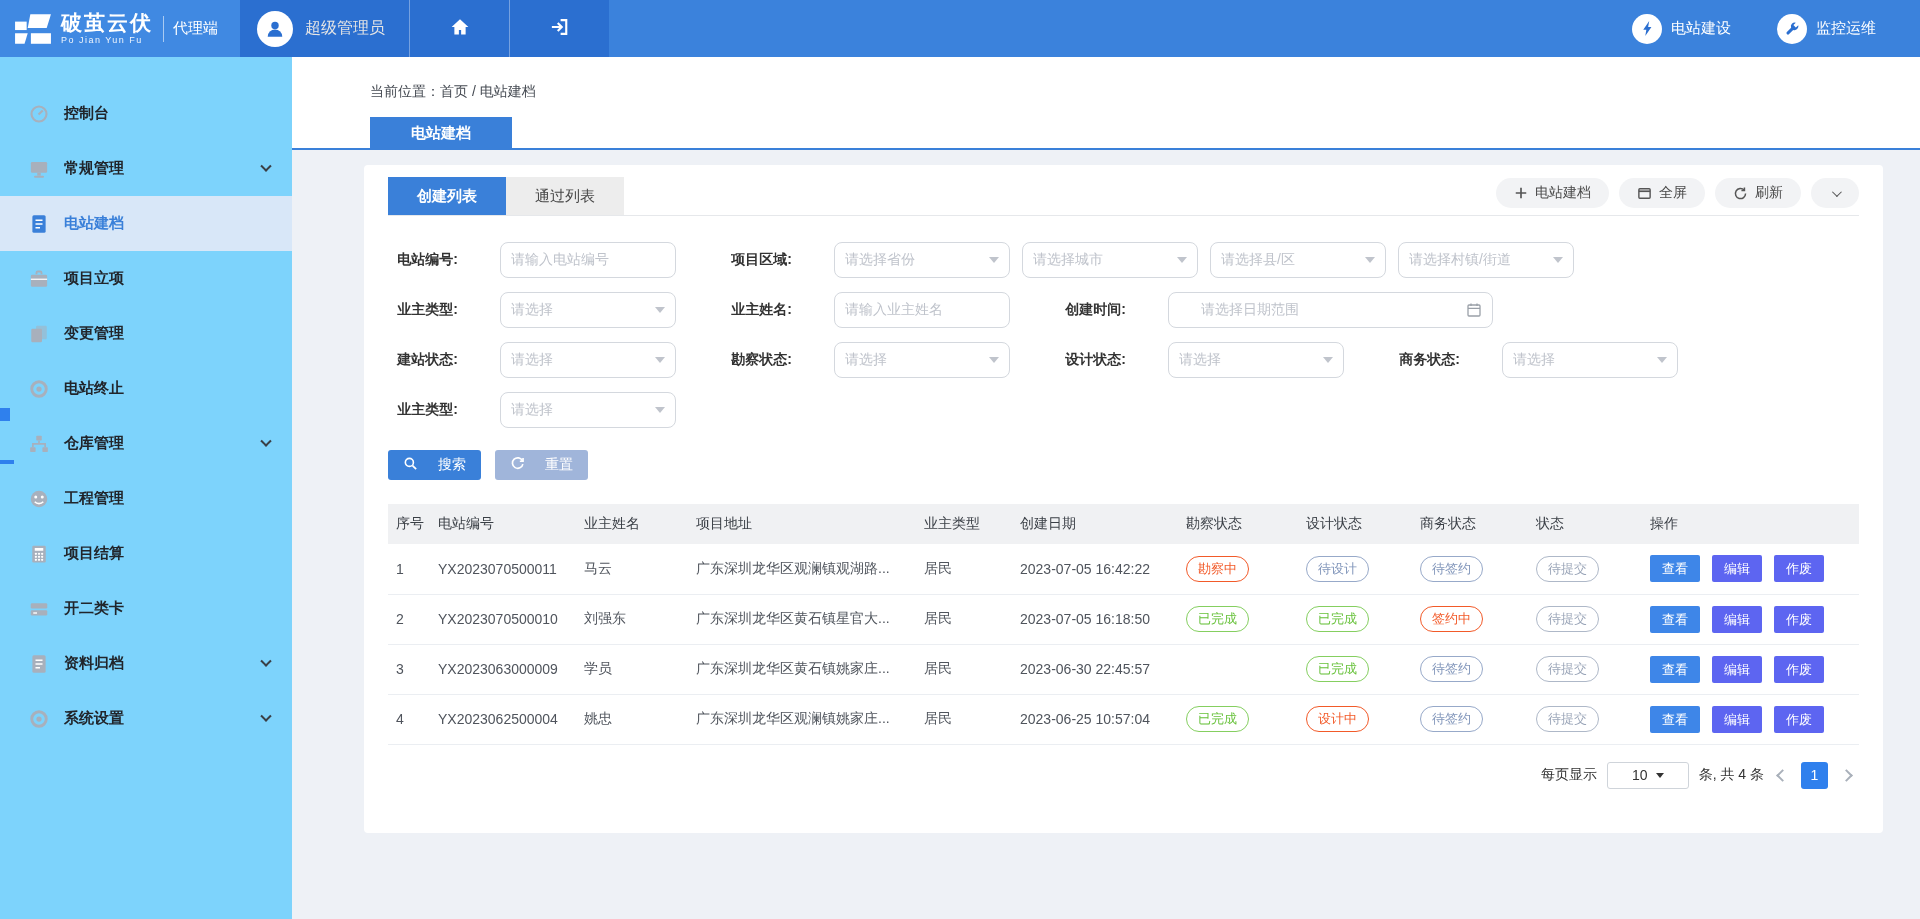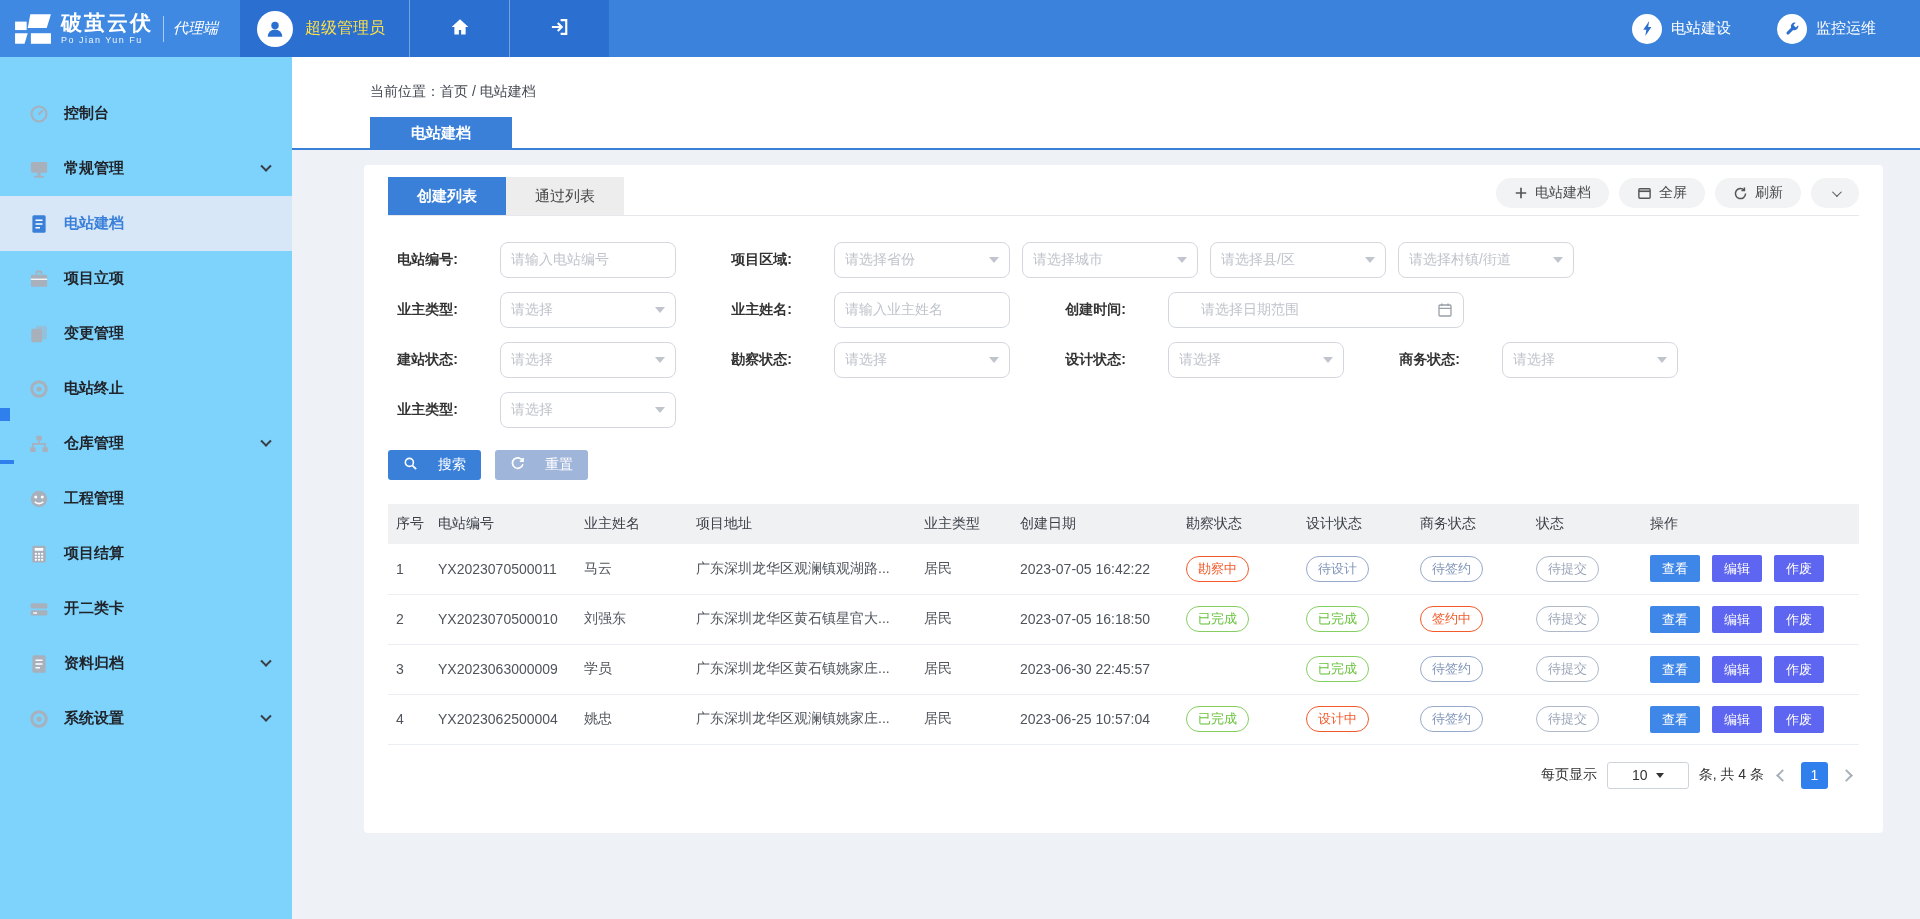--- a/index.html
+++ b/index.html
@@ -7,24 +7,24 @@
     font-family:"Liberation Sans","DejaVu Sans",sans-serif; }
 
   
   .topbar { height:57px; display:flex; align-items:stretch; background:#3b82dc; }
   .logo-area { width:240px; background:#4089e2; display:flex; align-items:center; padding-left:14px; flex:none; }
   .logo-mark { width:38px; height:32px; margin-right:9px; flex:none; }
   .logo-text { line-height:1.05; }
   .logo-title { color:#fff; font-size:21px; font-weight:700; letter-spacing:2px; }
   .logo-sub { color:rgba(255,255,255,.9); font-size:9px; letter-spacing:1.5px; margin-top:2px; }
   .logo-divider { width:1px; height:26px; background:rgba(255,255,255,.55); margin:0 9px 0 10px; }
-  .logo-tag { color:#fff; font-size:15px;font-style:italic; }
+  .logo-tag { color:#fff; font-size:15px; }
   .user-block { background:#2b6fd0; display:flex; align-items:center; gap:12px; padding:0 24px 0 17px; }
   .avatar { width:36px; height:36px; border-radius:50%; background:#fff; display:flex; align-items:center; justify-content:center; }
-  .user-name { color:#fde047; font-size:16px; }
+  .user-name { color:#e5e5e5; font-size:16px; }
   .top-btn { width:100px; background:#2b6fd0; border-left:1px solid rgba(255,255,255,.35); display:flex; align-items:center; justify-content:center; cursor:pointer; }
   .top-spacer { flex:1; }
   .quick-links { display:flex; align-items:center; gap:46px; padding-right:44px; }
   .quick-link { display:flex; align-items:center; gap:9px; color:#fff; font-size:15px; cursor:pointer; }
   .circle-icon { width:30px; height:30px; border-radius:50%; background:#fff; display:flex; align-items:center; justify-content:center; }
 
   
   .app-body { display:flex; height:862px; }
   .sidebar { width:292px; background:#7dd3fc; flex:none; position:relative; padding-top:29px; }
   .side-item { height:55px; display:flex; align-items:center; gap:15px; padding:0 22px 0 29px; cursor:pointer;
@@ -62,21 +62,21 @@
   .filters { padding-top:26px; }
   .frow { display:flex; margin-bottom:14px; align-items:center; }
   .fgroup { display:flex; align-items:center;gap:34px; }
   .fgroup.labeled + .fgroup.labeled, .fgroup.nolabel + .fgroup.labeled { margin-left:46px; }
   .fgroup.nolabel { margin-left:12px; }
   .flabel { width:78px; text-align:right; padding-right:8px; font-size:14px; font-weight:700; color:#333; flex:none; }
   .control { height:36px; border:1px solid #d4d8de; border-radius:8px; background:#fff; display:flex; align-items:center;
     justify-content:space-between; padding:0 10px; font-size:14px; cursor:pointer; }
   .control .ph { color:#bfc3cb; }
   .w176 { width:176px; }
-  .wdate { width:296px;padding-left:32px; }
+  .wdate { width:325px;padding-left:32px; }
   .caret { width:0; height:0; border-left:5px solid transparent; border-right:5px solid transparent; border-top:6px solid #c0c4cc; }
 
   .btnrow { display:flex; gap:14px; margin:22px 0 24px; }
   .btn { height:30px; border-radius:3px; color:#fff; font-size:14px; display:flex; align-items:center; gap:20px; padding:0 15px; cursor:pointer; border:none; }
   .btn-search { background:#3a80d9; }
   .btn-reset { background:#a0b5da; }
 
   
   table { width:100%; border-collapse:collapse; table-layout:fixed; }
   thead tr { background:#f0f1f3; height:40px; }

